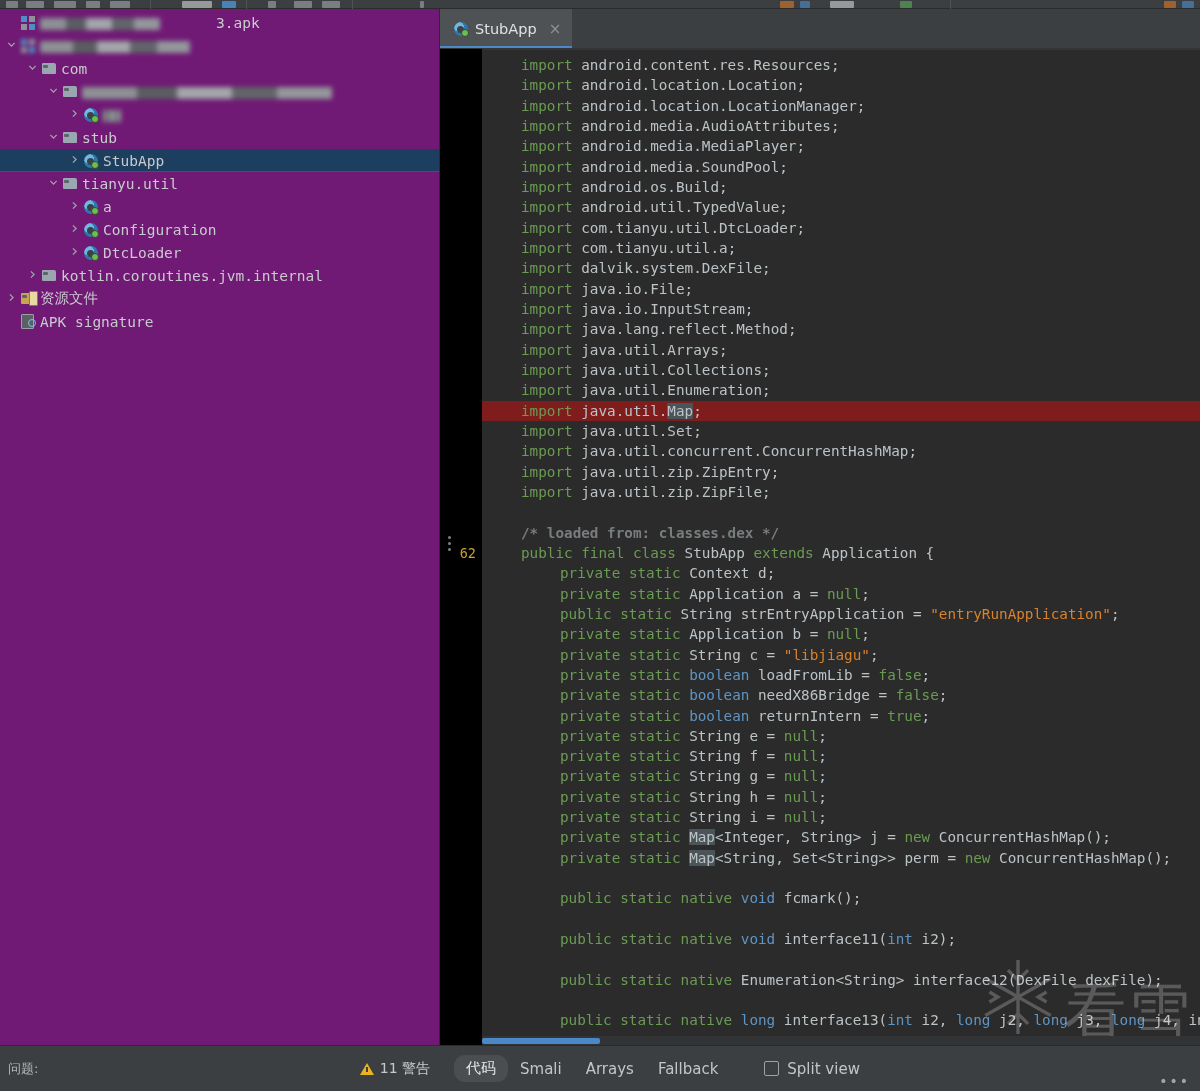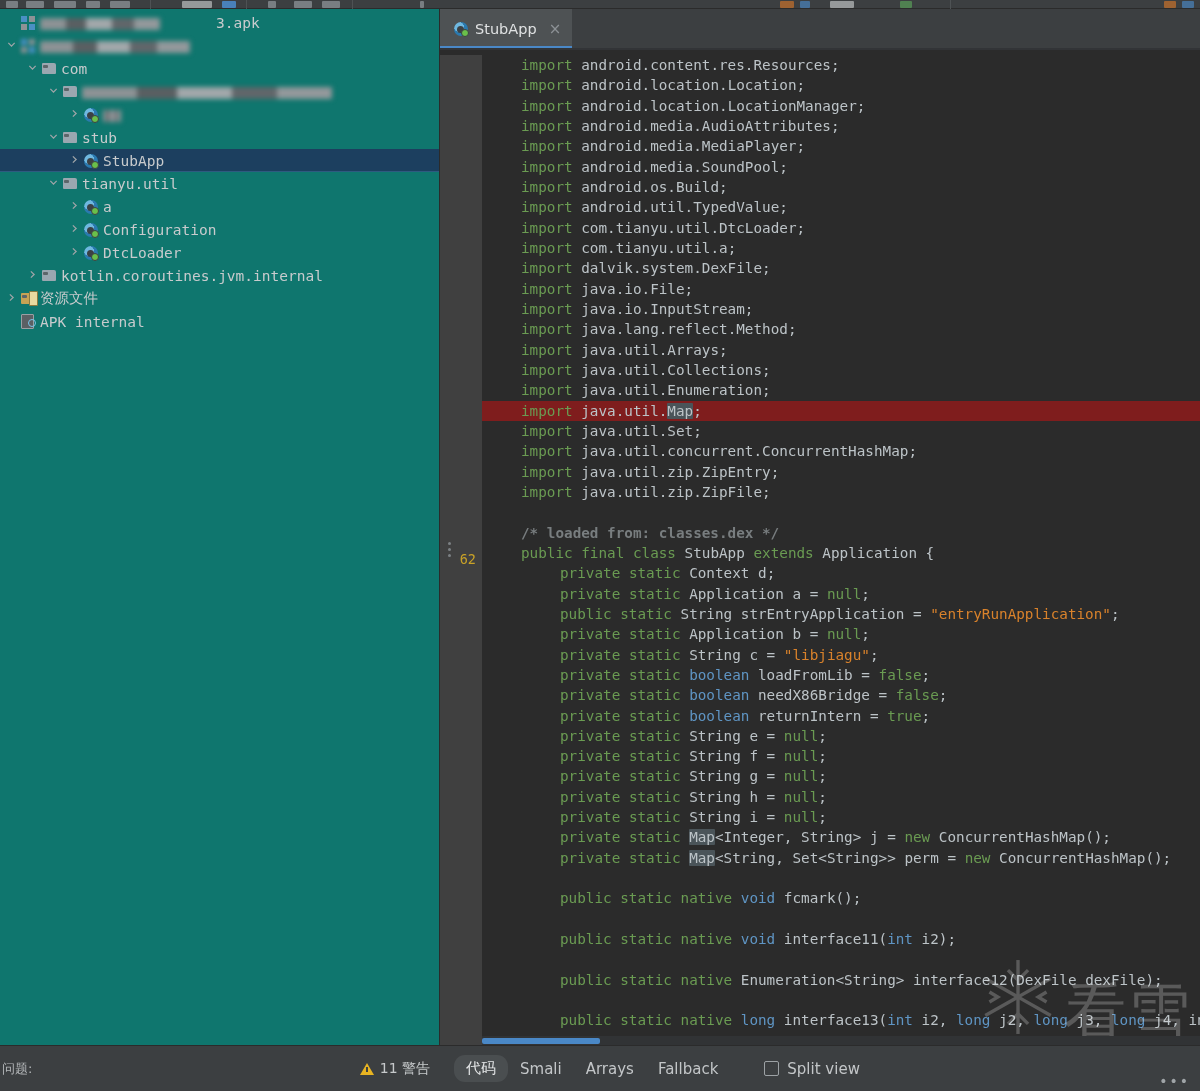--- a/index.html
+++ b/index.html
@@ -16,21 +16,21 @@
     position:relative; flex:0 0 9px;
   }
   .tb-ico { position:absolute; top:1px; height:7px; border-radius:1px; background:#9aa0a6; opacity:.65; }
   .tb-sep { position:absolute; top:0; width:1px; height:9px; background:#4e5254; }
 
   
   .main { display:flex; flex:1 1 auto; min-height:0; }
 
   
   .tree-pane {
-    width:440px; flex:0 0 440px; background:#0f766e;
+    width:440px; flex:0 0 440px; background:#701a75;
     border-right:1px solid #2b2b2b; position:relative; overflow:hidden;
   }
   .tree { padding-top:2px; }
   .row {
     height:23px; display:flex; align-items:center; white-space:nowrap;
     font-family:"DejaVu Sans Mono","Liberation Mono",monospace; font-size:14.5px; color:#c8cbcd;
     position:relative;
   }
   .row.sel { background:#1c3f5f; }
   .row.sel::after{content:"";position:absolute;left:0;right:0;bottom:0;height:1px;background:#2d5b80;}
@@ -70,21 +70,21 @@
   .ed-pane { flex:1 1 auto; display:flex; flex-direction:column; min-width:0; background:#2b2b2b; }
   .tabbar { height:40px; flex:0 0 40px; background:#3c3f41; display:flex; align-items:stretch; position:relative; }
   .tab { display:flex; align-items:center; gap:7px; padding:0 11px 0 14px; position:relative;
          background:#4e5254; font-family:"DejaVu Sans","Liberation Sans",sans-serif; font-size:14.5px; color:#dfe1e2; }
   .tab::after{content:"";position:absolute;left:0;right:0;bottom:0;height:3px;background:#4a88c7;}
   .tab .close{color:#8d9296;font-size:15px;line-height:1;padding-left:5px;}
   .tabbar .filler{flex:1;}
   .tabbar::after{content:"";position:absolute;left:0;right:0;bottom:0;height:1px;background:#323437;}
 
   .editor { position:relative; flex:1 1 auto; overflow:hidden; background:#2b2b2b; }
-  .gutter { position:absolute; left:0; top:6px; bottom:0; width:42px; background:#404040; }
+  .gutter { position:absolute; left:0; top:0; bottom:0; width:42px; background:#000000; }
   .gutter-line { position:absolute; right:6px; color:#c9a227; font-size:13.5px;
                  font-family:"DejaVu Sans Mono","Liberation Mono",monospace; }
   .fold-handle{position:absolute;left:-6px;width:5px;display:flex;flex-direction:column;gap:3px;align-items:center;}
   .fold-handle span{width:3px;height:3px;border-radius:50%;background:#7c8184;}
   .code { position:absolute; left:42px; top:0; right:0; bottom:0; padding-top:6px;
           font-family:"DejaVu Sans Mono","Liberation Mono",monospace; font-size:14.3px; line-height:20.33px;
           white-space:pre; color:#a9b7c6; }
   .ln { height:20.33px; padding-left:39px; }
   .ln.cur { background:#7f1d1d; }
   .ln.cur::before{content:"";}        
@@ -102,21 +102,21 @@
   .watermark { position:absolute; right:8px; bottom:6px; pointer-events:none;
                display:flex; align-items:flex-end; gap:4px; opacity:.22; }
   .wm-text { font-family:"DejaVu Sans","Liberation Sans",sans-serif; font-size:62px; color:#ffffff;
              letter-spacing:2px; line-height:.85; }
   .wm-flake svg { display:block; }
 
   
   .bottom { height:46px; flex:0 0 46px; display:flex; background:#3c3f41; border-top:1px solid #2b2b2b; }
   .status-left { width:440px; flex:0 0 440px; display:flex; align-items:center; position:relative;
                  font-family:"DejaVu Sans","Liberation Sans",sans-serif; font-size:13px; color:#b4b7b9; }
-  .status-left .pr { padding-left:2px; }
+  .status-left .pr { padding-left:8px; }
   .warn { position:absolute; right:10px; display:flex; align-items:center; gap:6px; font-size:14px; color:#c6c9cb;}
   .tri { width:0;height:0;border-left:7px solid transparent;border-right:7px solid transparent;border-bottom:12px solid #e8b422;position:relative;}
   .tri::after{content:"";position:absolute;left:-1px;top:4px;width:2px;height:5px;background:#3c3f41;}
   .viewbar { flex:1; display:flex; align-items:center; gap:0; padding-left:14px;
              font-family:"DejaVu Sans","Liberation Sans",sans-serif; font-size:15px; color:#c3c6c8; }
   .vtab { padding:4px 12px; border-radius:11px; }
   .vtab.active { background:#4a4e50; color:#e4e6e7; }
   .splitwrap { display:flex; align-items:center; gap:8px; margin-left:34px; }
   .cbox { width:15px; height:15px; border:1px solid #9da2a5; border-radius:2px; background:#3c3f41; }
   .dots { position:absolute; right:10px; bottom:2px; color:#9fa4a7; letter-spacing:2px; font-size:14px; }
@@ -291,21 +291,21 @@
               <span class="folder res"></span>
             </span>
             <span class="lbl">资源文件</span>
           </div>
           <div class="row">
             <span style="display:inline-block;width:4px;flex:0 0 4px"></span>
             <span class="arrow"></span>
             <span class="ico">
               <span class="sigico"></span>
             </span>
-            <span class="lbl">APK internal</span>
+            <span class="lbl">APK signature</span>
           </div>
         </div>
     </div>
 
     <div class="ed-pane">
 
       <div class="tabbar">
         <div class="tab">
           <span class="cls"></span>
           <span>StubApp</span>

